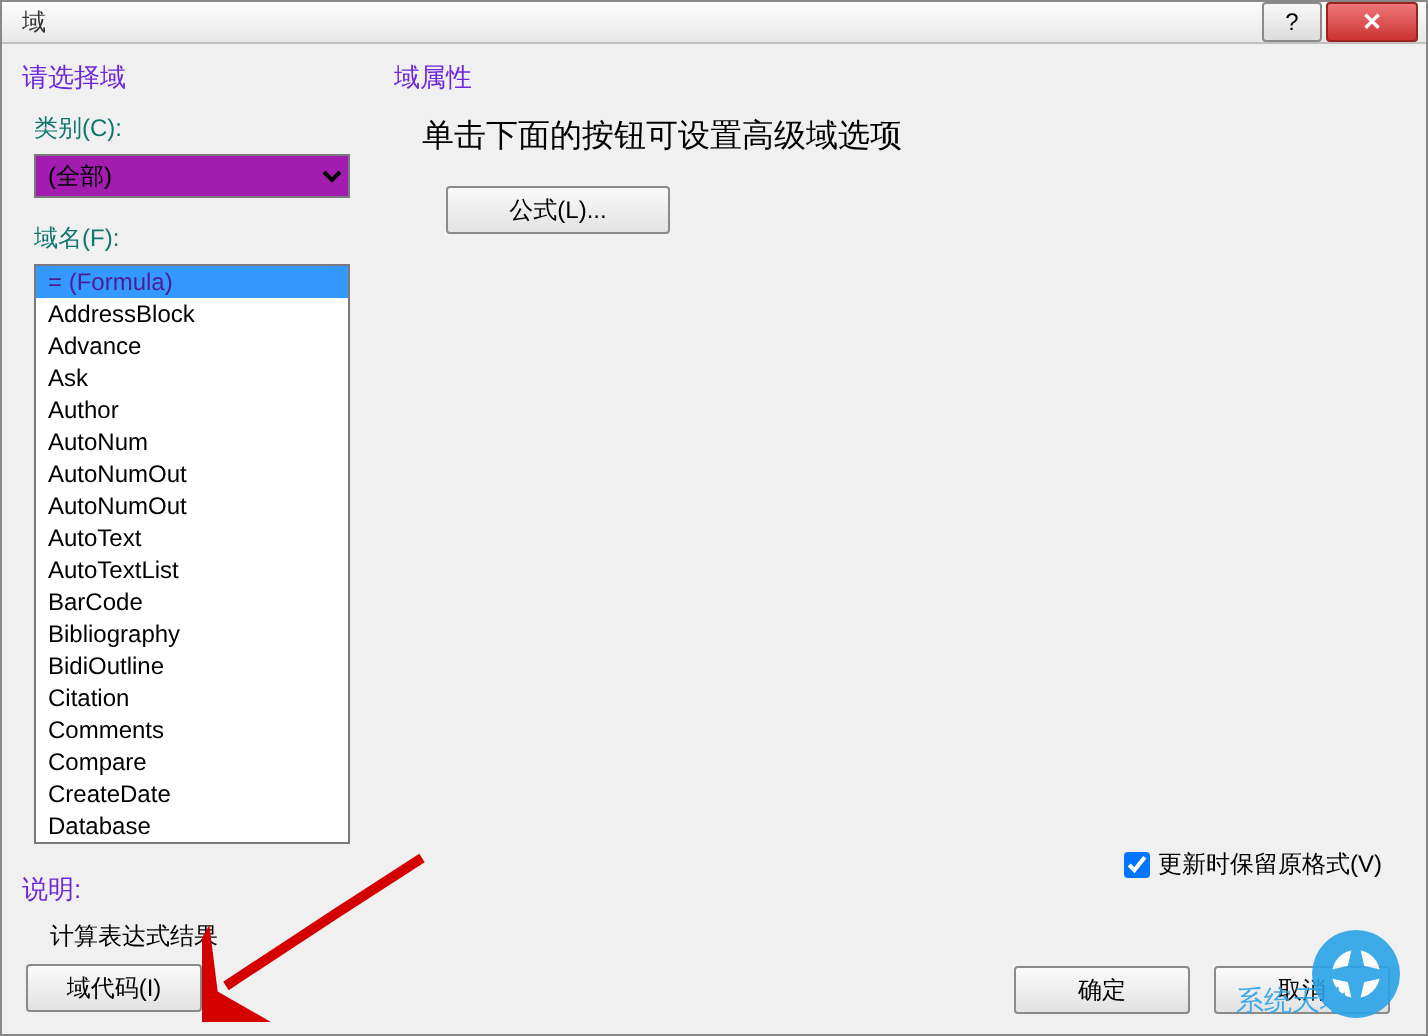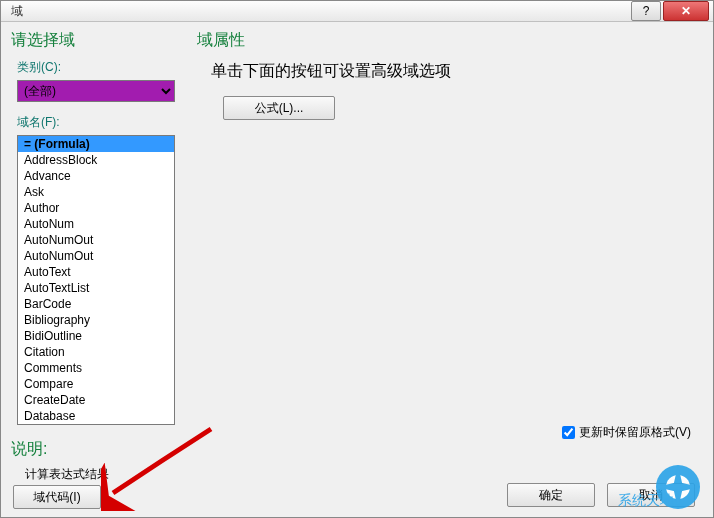--- a/index.html
+++ b/index.html
@@ -6,27 +6,27 @@
 body { font-family: "Microsoft YaHei", "SimSun", Tahoma, sans-serif; font-size: 12px; background: #fff; }
 .window { width: 714px; height: 518px; background: #f0f0f0; border: 1px solid #888; position: relative; display: flex; flex-direction: column; }
 .titlebar { height: 30px; background: linear-gradient(#fdfdfd, #e8e8e8); border-bottom: 1px solid #c0c0c0; display: flex; align-items: center; padding: 0 4px 0 10px; }
 .titlebar .title { flex: 1; font-size: 12px; color: #333; }
 .titlebar .ctrls { display: flex; gap: 2px; }
 .ctrl { width: 30px; height: 20px; border: 1px solid #8a8a8a; border-radius: 2px; display: flex; align-items: center; justify-content: center; font-size: 12px; background: linear-gradient(#f8f8f8,#dcdcdc); cursor: default; }
 .ctrl.close { width: 46px; background: linear-gradient(#e77, #c33); color: #fff; font-weight: bold; border-color: #922; }
 .body { flex: 1; display: flex; padding: 8px 10px 0 10px; gap: 12px; }
 .left { width: 174px; display: flex; flex-direction: column; }
 .right { flex: 1; display: flex; flex-direction: column; position: relative; }
-.section-label { font-size: 16px; margin-bottom: 6px; color: #15803d; }
+.section-label { font-size: 13px; margin-bottom: 6px; color: #6d28d9; }
 .sub-label { font-size: 12px; margin: 2px 0 4px 6px; color: #0f766e; }
 .select-wrap { display: flex; margin: 0 0 10px 6px; }
 .select-wrap select { width: 158px; height: 22px; border: 1px solid #7a7a7a; background: #a21caf; font-size: 12px; padding: 1px 2px; }
 .listbox { margin-left: 6px; width: 158px; height: 290px; border: 1px solid #7a7a7a; background: #fff; overflow-y: scroll; }
 .listbox .item { padding: 1px 6px; font-size: 12px; cursor: default; white-space: nowrap; }
-.listbox .item.selected { background: #3399ff; color: #000000; font-weight: bold; }
+.listbox .item.selected { background: #3399ff; color: #4c1d95; }
 .listbox::-webkit-scrollbar { width: 17px; }
 .listbox::-webkit-scrollbar-track { background: #e8e8e8; border-left: 1px solid #c0c0c0; }
 .listbox::-webkit-scrollbar-thumb { background: linear-gradient(#dcdcdc,#c0c0c0); border: 1px solid #888; }
 .listbox::-webkit-scrollbar-button { background: #e0e0e0; border: 1px solid #888; height: 17px; }
 .desc-block { margin-top: 14px; }
 .desc-text { margin: 4px 0 0 14px; font-size: 12px; }
 .right .instr { margin: 4px 0 14px 14px; font-size: 16px; }
 .formula-btn { margin-left: 26px; width: 112px; height: 24px; border: 1px solid #8a8a8a; background: linear-gradient(#fafafa,#e2e2e2); border-radius: 2px; font-size: 12px; cursor: default; }
 .preserve-row { position: absolute; right: 12px; top: 394px; display: flex; align-items: center; gap: 4px; font-size: 12px; }
 .preserve-row input { width: 13px; height: 13px; }

